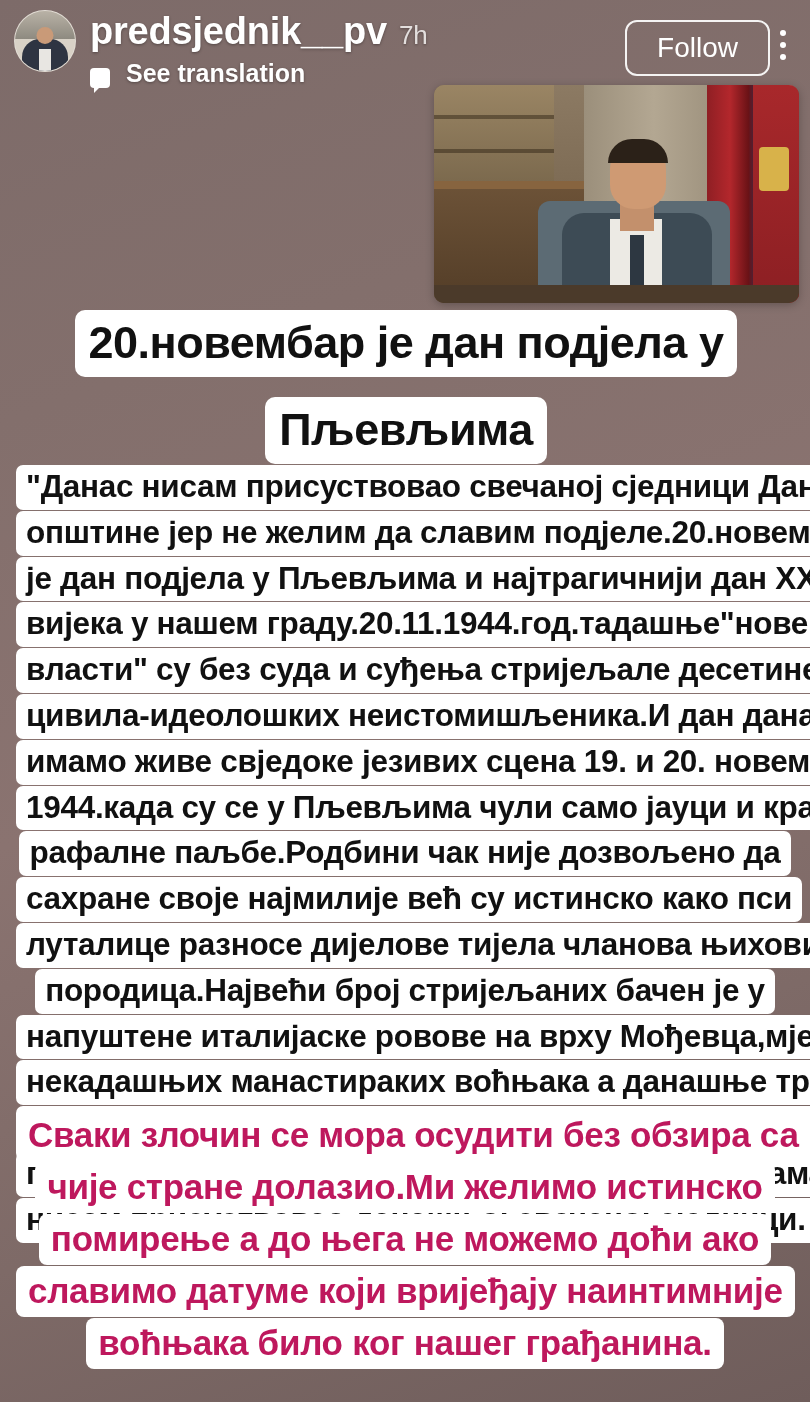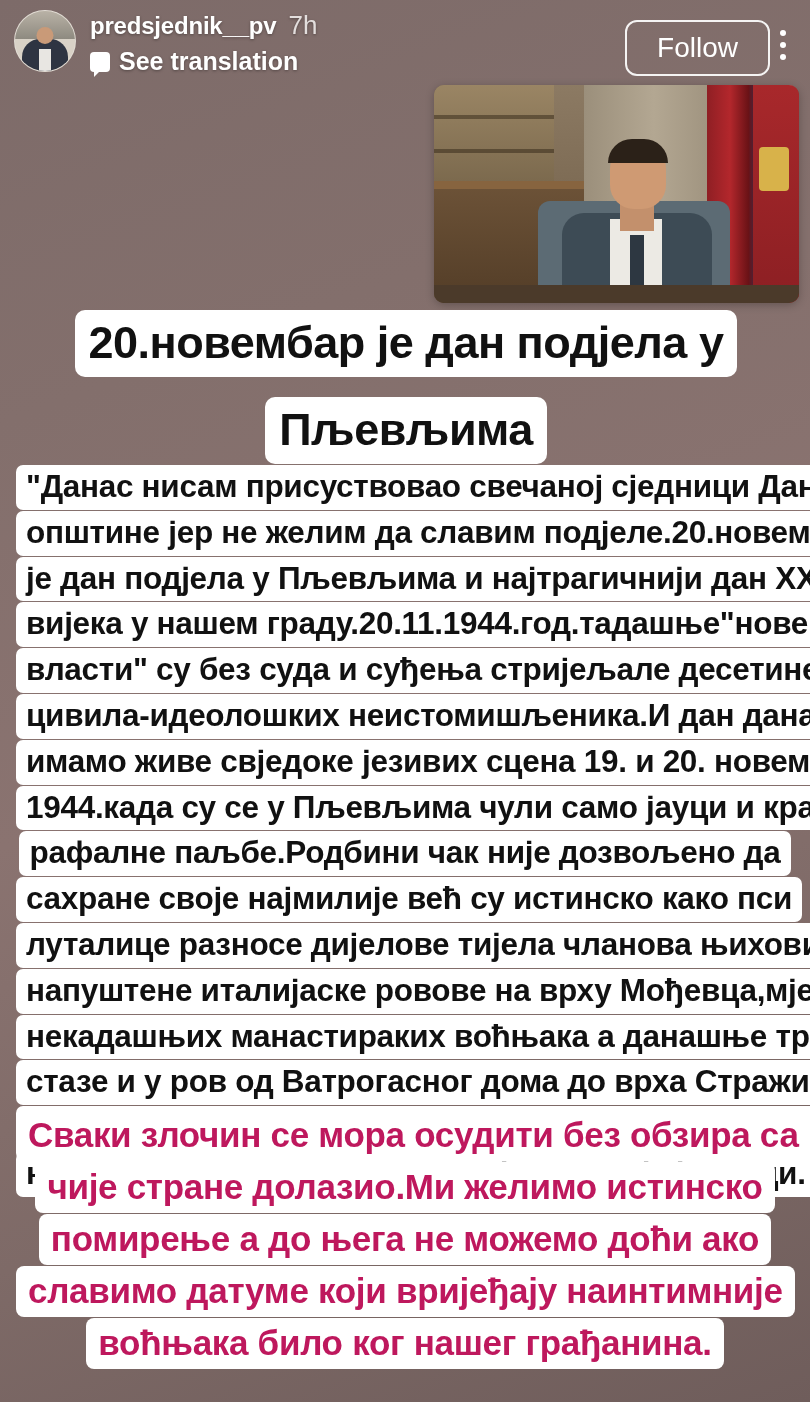--- a/index.html
+++ b/index.html
@@ -68,35 +68,35 @@
     min-width: 0;
     padding-top: 2px;
   }
   .hdr-line1 {
     display: flex;
     align-items: baseline;
     gap: 12px;
   }
   .username {
     color: #ffffff;
-    font-size: 24px;
+    font-size: 38px;
     font-weight: bold;
     letter-spacing: -0.2px;
     text-shadow: 0 1px 3px rgba(0,0,0,0.35);
   }
   .timestamp {
     color: #e3dedd;
     font-size: 26px;
     font-weight: normal;
     text-shadow: 0 1px 3px rgba(0,0,0,0.35);
   }
   .translate-row {
     display: flex;
-    align-items: center;
-    gap: 9px;
+    align-items: flex-end;
+    gap: 16px;
     margin-top: 6px;
   }
   .translate-dot {
     width: 20px;
     height: 20px;
     border-radius: 4px;
     background: #ffffff;
     display: inline-block;
     position: relative;
   }
@@ -344,20 +344,21 @@
     <div class="body-line">општине јер не желим да славим подјеле.20.новембар</div>
     <div class="body-line">је дан подјела у Пљевљима и најтрагичнији дан XX</div>
     <div class="body-line">вијека у нашем граду.20.11.1944.год.тадашње"нове</div>
     <div class="body-line">власти" су без суда и суђења стријељале десетине</div>
     <div class="body-line">цивила-идеолошких неистомишљеника.И дан данас</div>
     <div class="body-line">имамо живе свједоке језивих сцена 19. и 20. новембра</div>
     <div class="body-line">1944.када су се у Пљевљима чули само јауци и кратке</div>
     <div class="body-line">рафалне паљбе.Родбини чак није дозвољено да</div>
     <div class="body-line">сахране своје најмилије већ су истинско како пси</div>
     <div class="body-line">луталице разносе дијелове тијела чланова њихових</div>
+    <div class="body-line">породица.Највећи број стријељаних бачен је у</div>
     <div class="body-line">напуштене италијаске ровове на врху Мођевца,мјесту</div>
     <div class="body-line">некадашњих манастираких воћњака а данашње трим</div>
     <div class="body-line">стазе и у ров од Ватрогасног дома до врха Стражице.Из</div>
     <div class="body-line">поштовања према жртвама и њиховим породицама</div>
     <div class="body-line">нисам присуствовао данашњој свечаној сједници.</div>
   </div>
 
   <div class="closing-block">
     <div class="closing-line">Сваки злочин се мора осудити без обзира са</div>
     <div class="closing-line">чије стране долазио.Ми желимо истинско</div>

